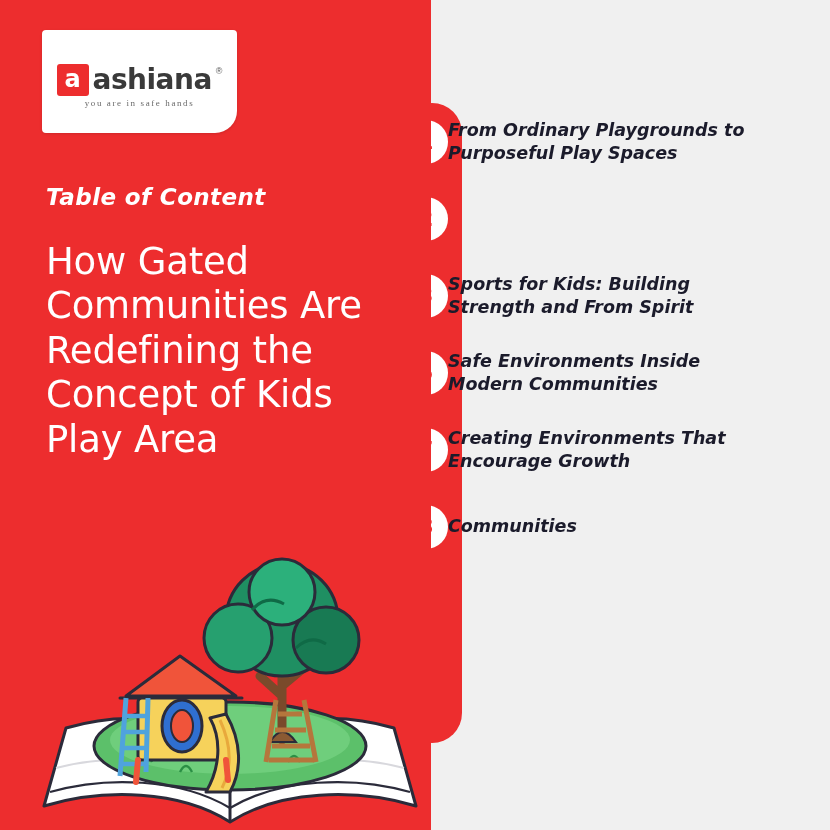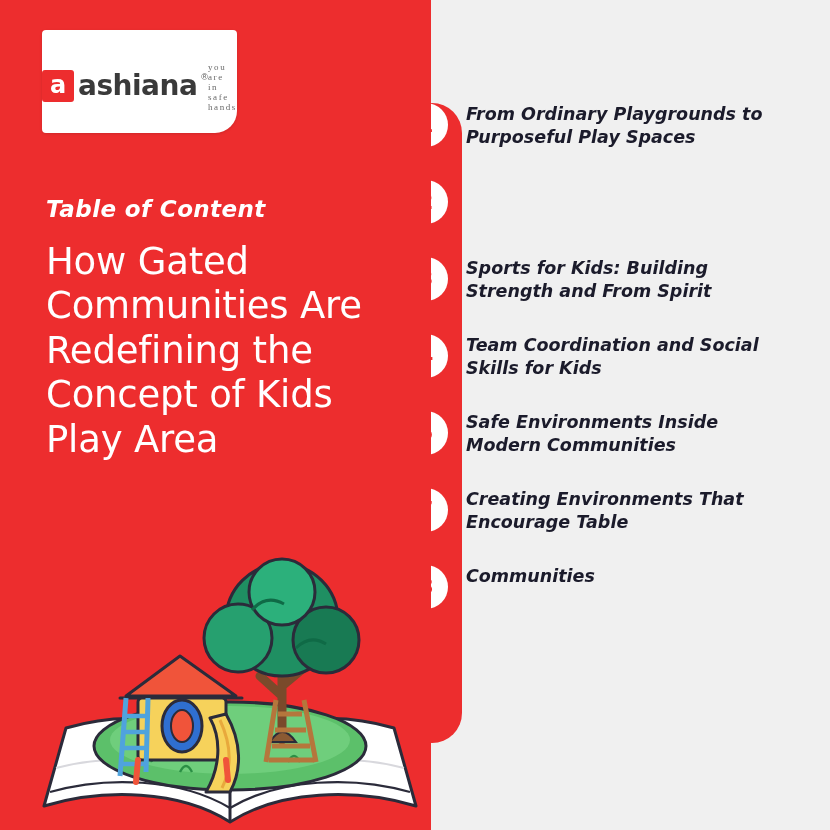--- a/index.html
+++ b/index.html
@@ -37,21 +37,21 @@
 
   
   .logo-card {
     position: absolute;
     left: 42px; top: 30px;
     width: 195px; height: 103px;
     background: #ffffff;
     border-radius: 4px 4px 22px 4px;
     box-shadow: 0 1px 3px rgba(0,0,0,.12);
     display: flex;
-    flex-direction: row;
+    flex-direction: column;
     align-items: center;
     justify-content: center;
     padding-top: 8px;
   }
   .logo-row {
     display: flex;
     align-items: center;
     gap: 4px;
     position: relative;
   }
@@ -91,21 +91,21 @@
     margin-top: 2px;
     font-size: 9px;
     letter-spacing: 1.6px;
     color: #6a6a6a;
     font-family: Liberation Serif, serif;
   }
 
   
   .toc-label {
     position: absolute;
-    left: 46px; top: 196px;
+    left: 46px; top: 184px;
     color: #ffffff;
     font-size: 23px;
     font-style: italic;
     font-weight: 700;
     letter-spacing: .4px;
     font-family: "DejaVu Sans", sans-serif;
     text-align: right;
   }
   .main-title {
     position: absolute;
@@ -148,21 +148,21 @@
 
   .list {
     position: absolute;
     left: -34px;
     top: 103px;
     width: 420px;
     z-index: 3;
   }
   .list-item {
     display: flex;
-    gap: 18px;
+    align-items: center;
     height: 77px;
   }
   .num-badge {
     flex: none;
     width: 44px; height: 44px;
     border-radius: 50%;
     background: #ffffff;
     color: #ed2d2e;
     font-size: 21px;
     font-weight: 700;
@@ -200,34 +200,30 @@
 
       <div class="list-item">
         <div class="num-badge">2</div>
       </div>
 
       <div class="list-item">
         <div class="num-badge">3</div>
         <div class="item-text">Sports for Kids: Building Strength and From Spirit</div>
       </div>
 
-      <div class="list-item">
-        <div class="num-badge">4</div>
-        <div class="item-text">Team Coordination and Social Skills for Kids</div>
-      </div>
 
       <div class="list-item">
         <div class="num-badge">5</div>
         <div class="item-text">Safe Environments Inside Modern Communities</div>
       </div>
 
 
       <div class="list-item">
         <div class="num-badge">7</div>
-        <div class="item-text">Creating Environments That Encourage Table</div>
+        <div class="item-text">Creating Environments That Encourage Growth</div>
       </div>
 
       <div class="list-item">
         <div class="num-badge">8</div>
         <div class="item-text">Communities</div>
       </div>
 
     </div>
   </div>
 

